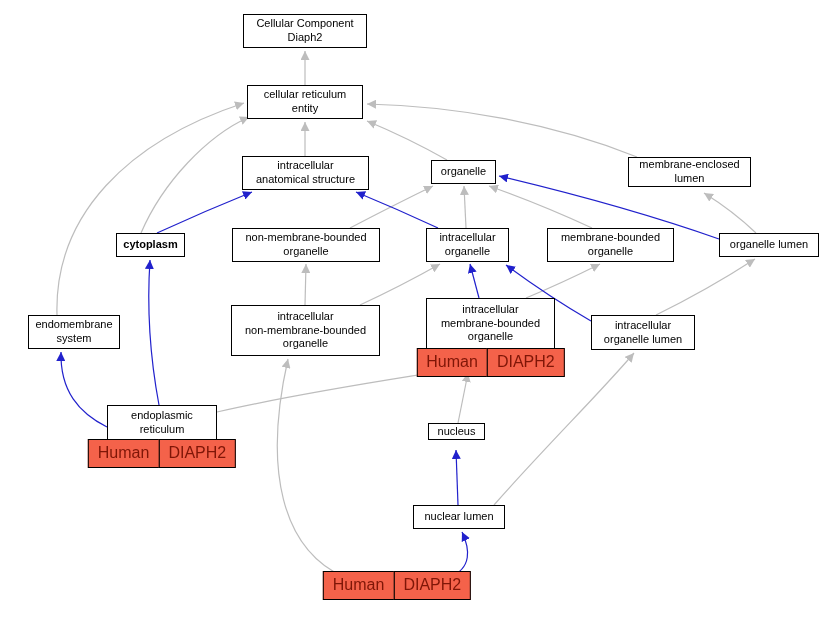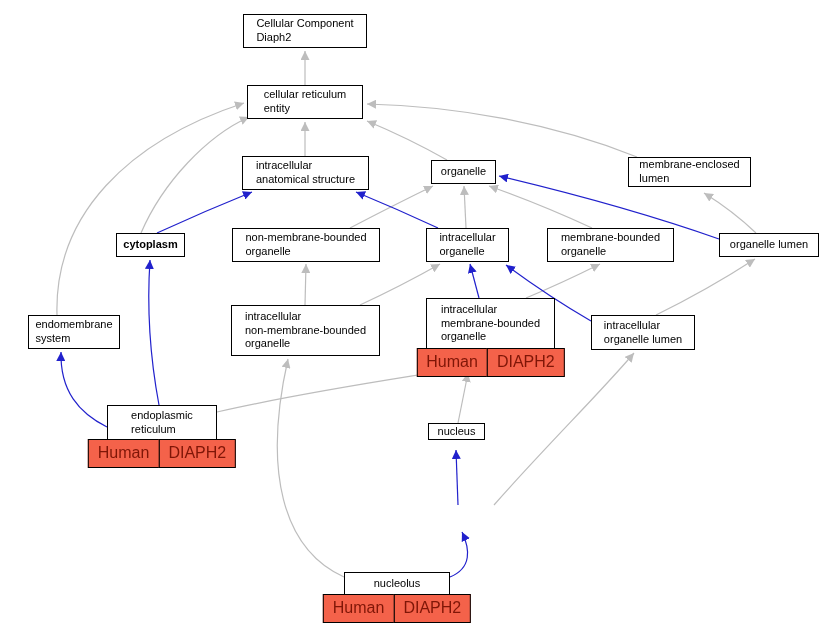--- a/index.html
+++ b/index.html
@@ -21,20 +21,21 @@
   }
 
   .node, .node-group { position: absolute; z-index: 1; }
 
   .node, .node-box {
     background: var(--node-bg, #ffffff);
     border: 1px solid var(--node-border, #000000);
     display: flex;
     align-items: center;
     justify-content: center;
+    text-align: center;
     font-size: 11px;
     line-height: 1.25;
     color: #000;
     cursor: pointer;
   }
 
   .node-label { white-space: pre-line; padding: 1px 3px; }
 
   .node-group .node-box { width: 100%; }
 
@@ -161,20 +162,23 @@
 
   <div class="node" style="left:591px; top:315px; width:104px; height:35px;">
     <span class="node-label">intracellular
 organelle lumen</span>
   </div>
 
   <div class="node" style="left:428px; top:423px; width:57px; height:17px;">
     <span class="node-label">nucleus</span>
   </div>
 
+  <div class="node" style="left:413px; top:505px; width:92px; height:24px;">
+    <span class="node-label">nuclear lumen</span>
+  </div>
 
   <div class="node-group" style="left:426px; top:298px; width:129px;">
     <div class="node-box" style="height:51px;">
       <span class="node-label">intracellular
 membrane-bounded
 organelle</span>
     </div>
     <div class="tag-row">
       <span class="tag">Human</span>
       <span class="tag">DIAPH2</span>
@@ -186,22 +190,19 @@
       <span class="node-label">endoplasmic
 reticulum</span>
     </div>
     <div class="tag-row">
       <span class="tag">Human</span>
       <span class="tag">DIAPH2</span>
     </div>
   </div>
 
   <div class="node-group" style="left:344px; top:572px; width:106px;">
-    <div class="node-box" style="height:23px;">
-      <span class="node-label">nucleolus</span>
-    </div>
     <div class="tag-row">
       <span class="tag">Human</span>
       <span class="tag">DIAPH2</span>
     </div>
   </div>
 
 </div>
 
 </body></html>

